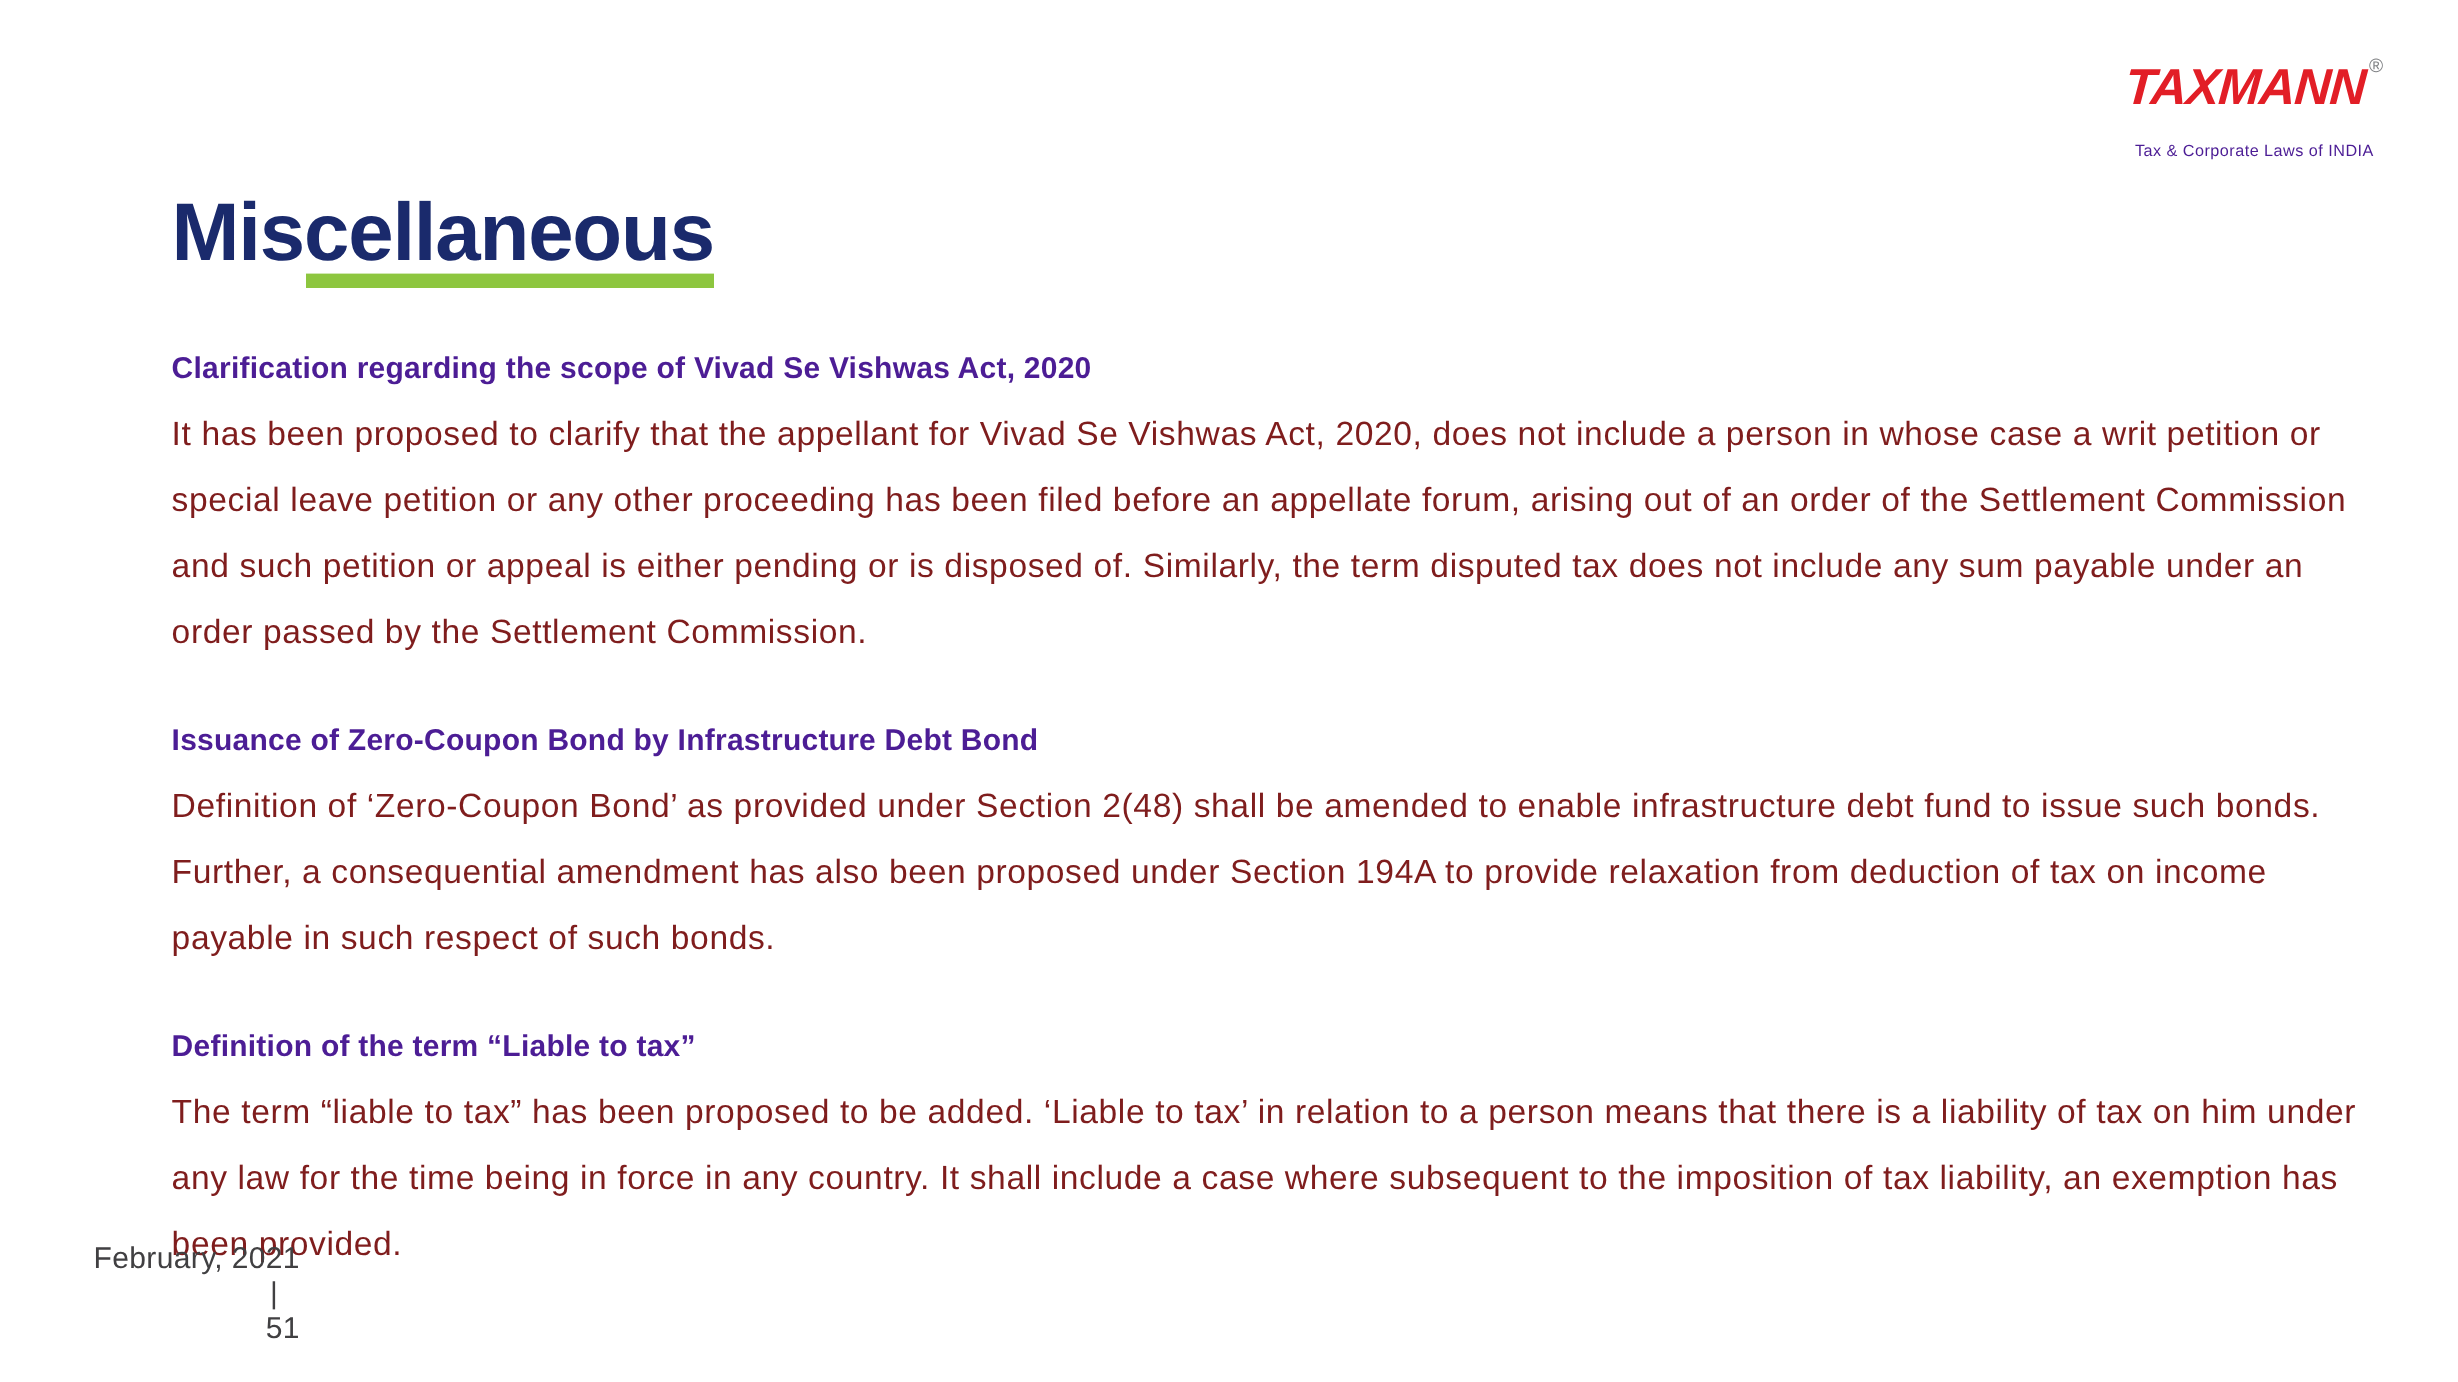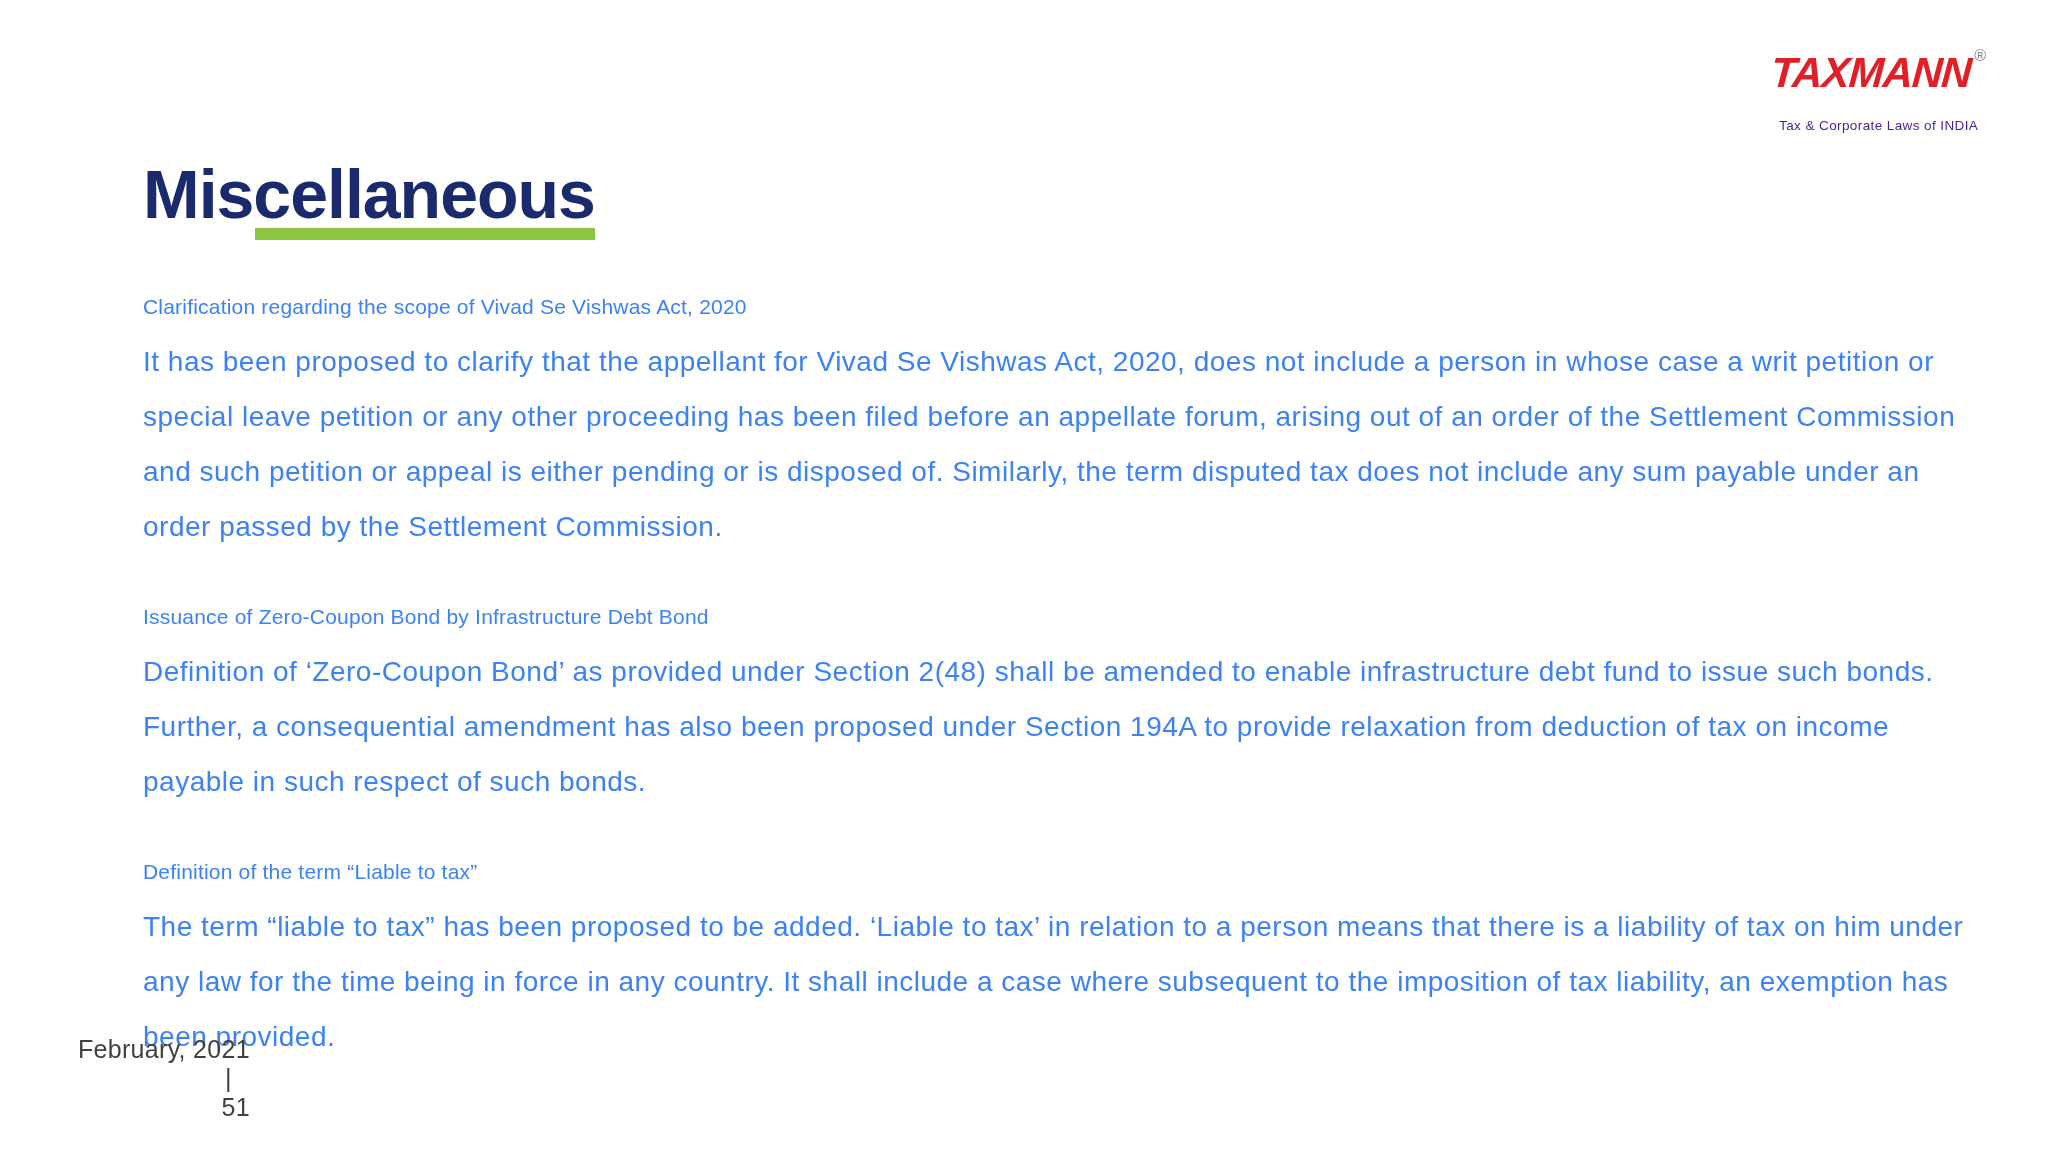--- a/index.html
+++ b/index.html
@@ -73,29 +73,29 @@
   .content {
     position: absolute;
     left: 143px;
     right: 58px;
     top: 290px;
   }
   .section { margin: 0 0 46px 0; }
   .section:last-child { margin-bottom: 0; }
   .section h2 {
     margin: 0 0 10px 0;
-    color: #3b82f6;
-    font-size: 21px;
-    font-weight: normal;
+    color: #4c1d95;
+    font-size: 25px;
+    font-weight: bold;
     letter-spacing: 0.2px;
     line-height: 34px;
   }
   .section p {
     margin: 0;
-    color: #3b82f6;
+    color: #7f1d1d;
     font-size: 28px;
     letter-spacing: 0.5px;
     line-height: 55px;
     font-weight: normal;
   }
 
   
   .footer {
     position: absolute;
     left: 78px;

